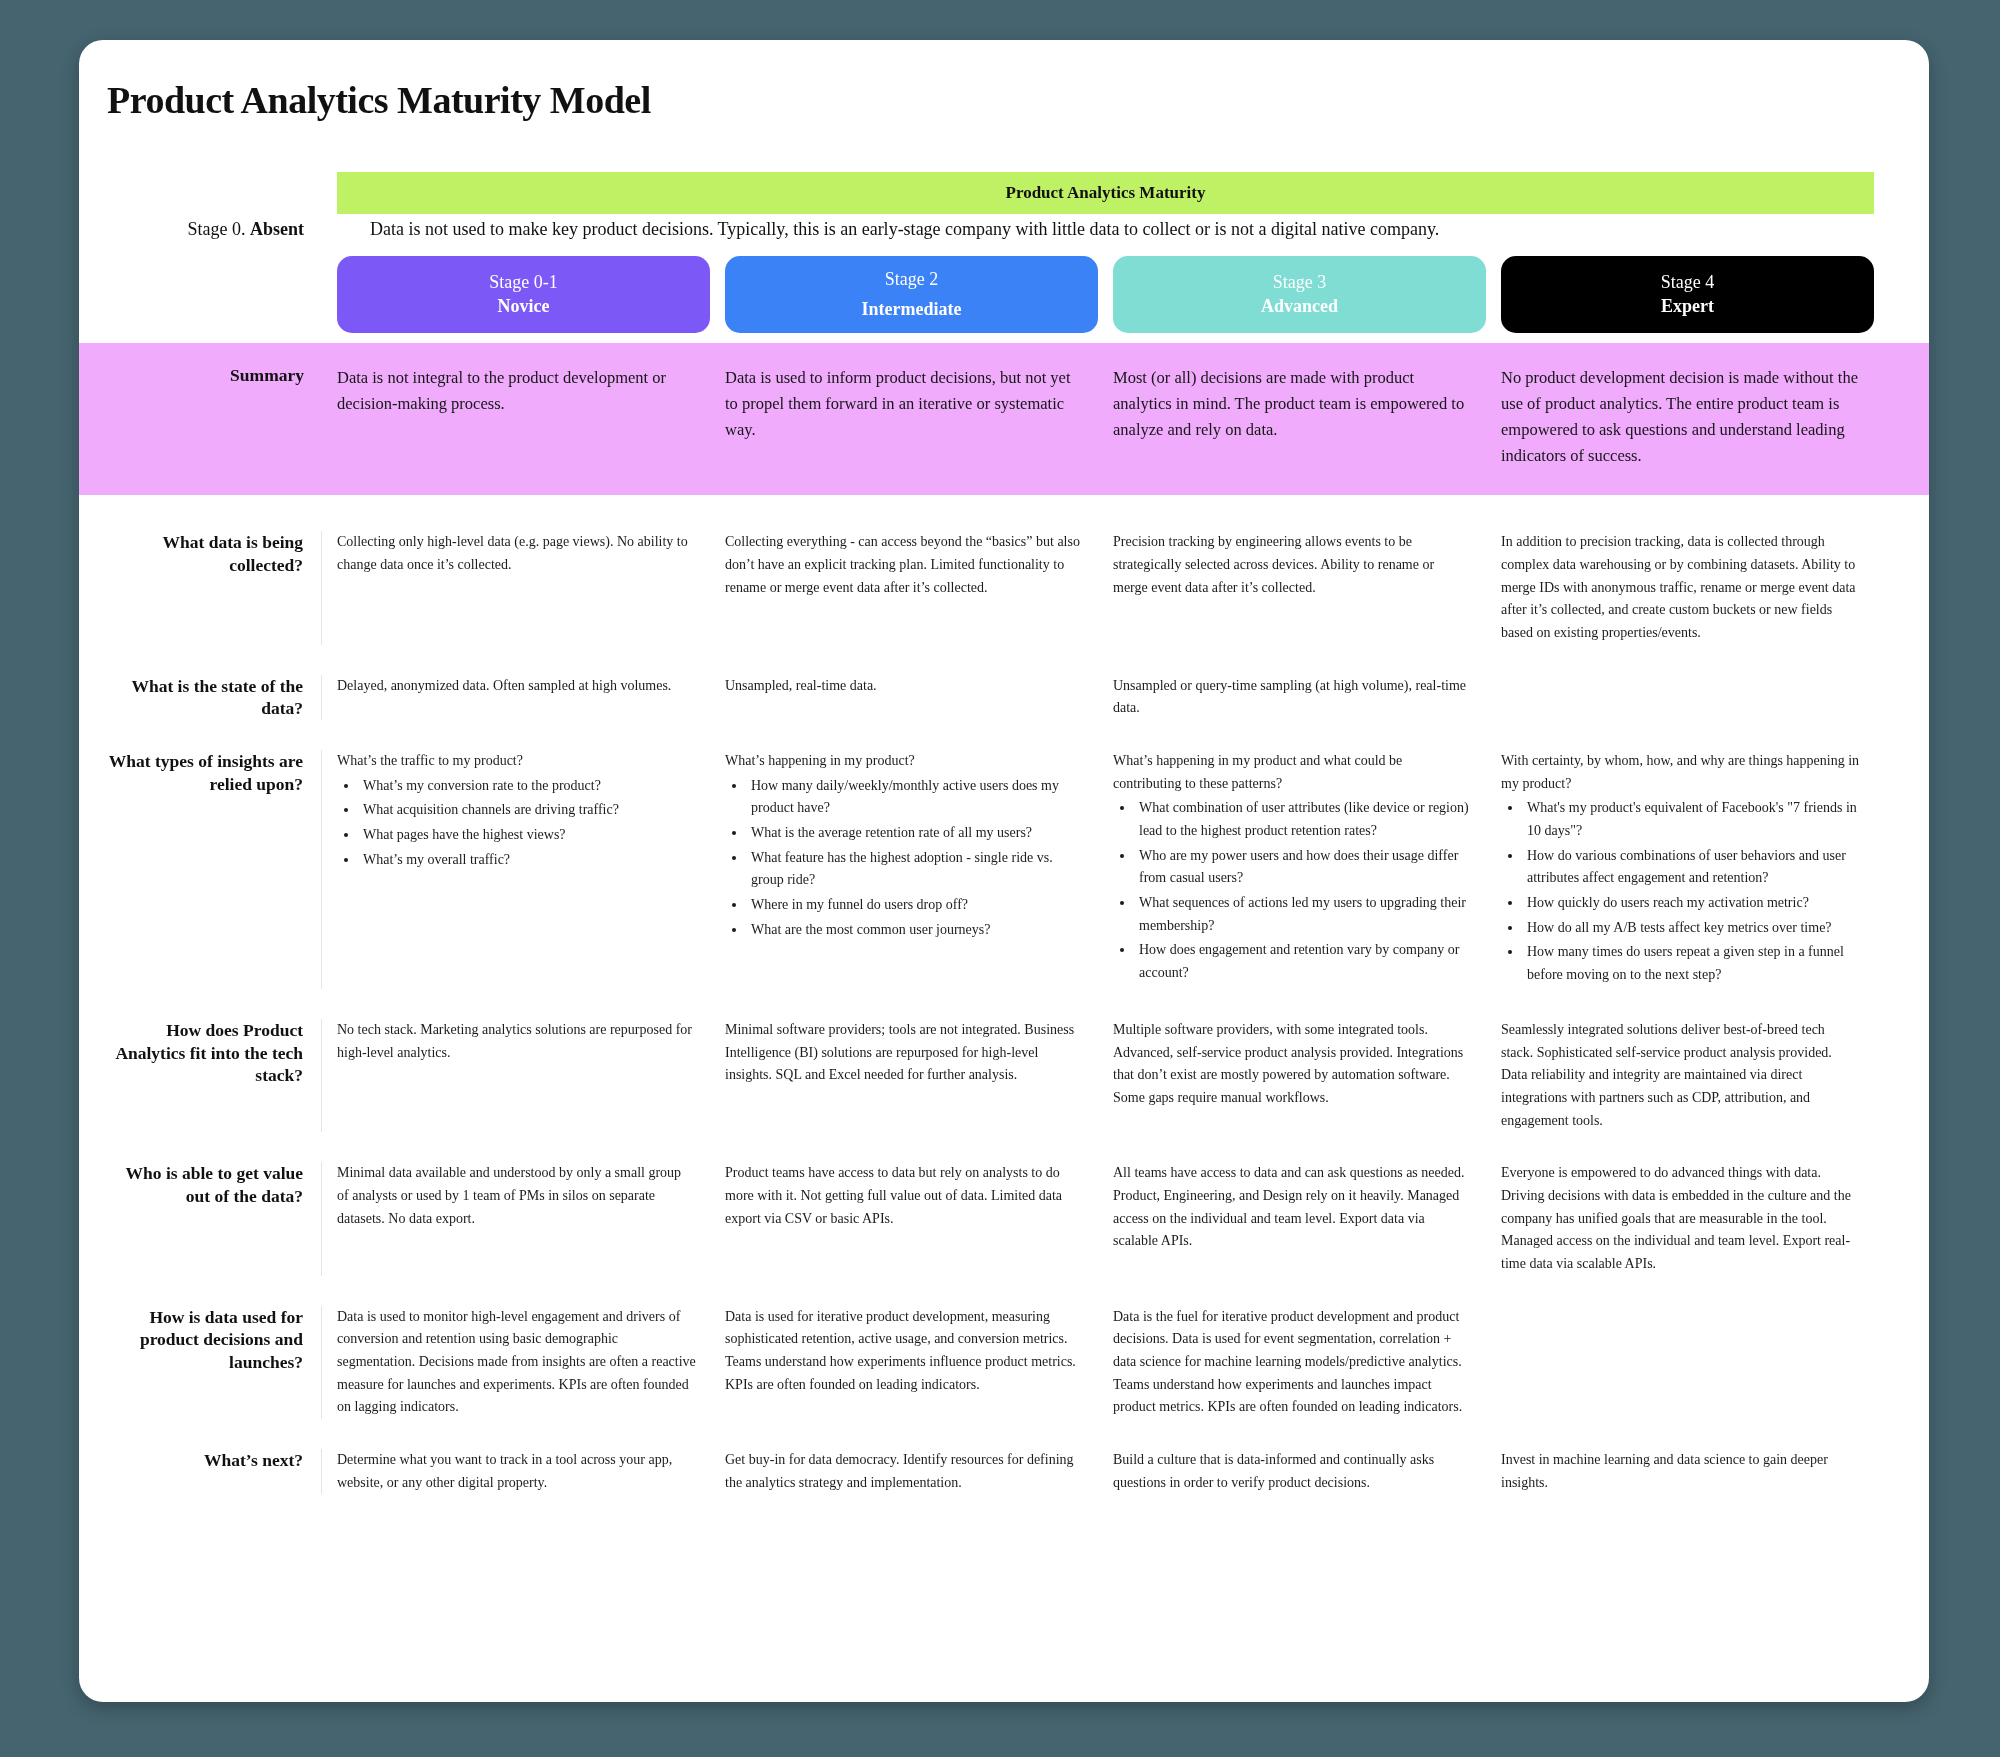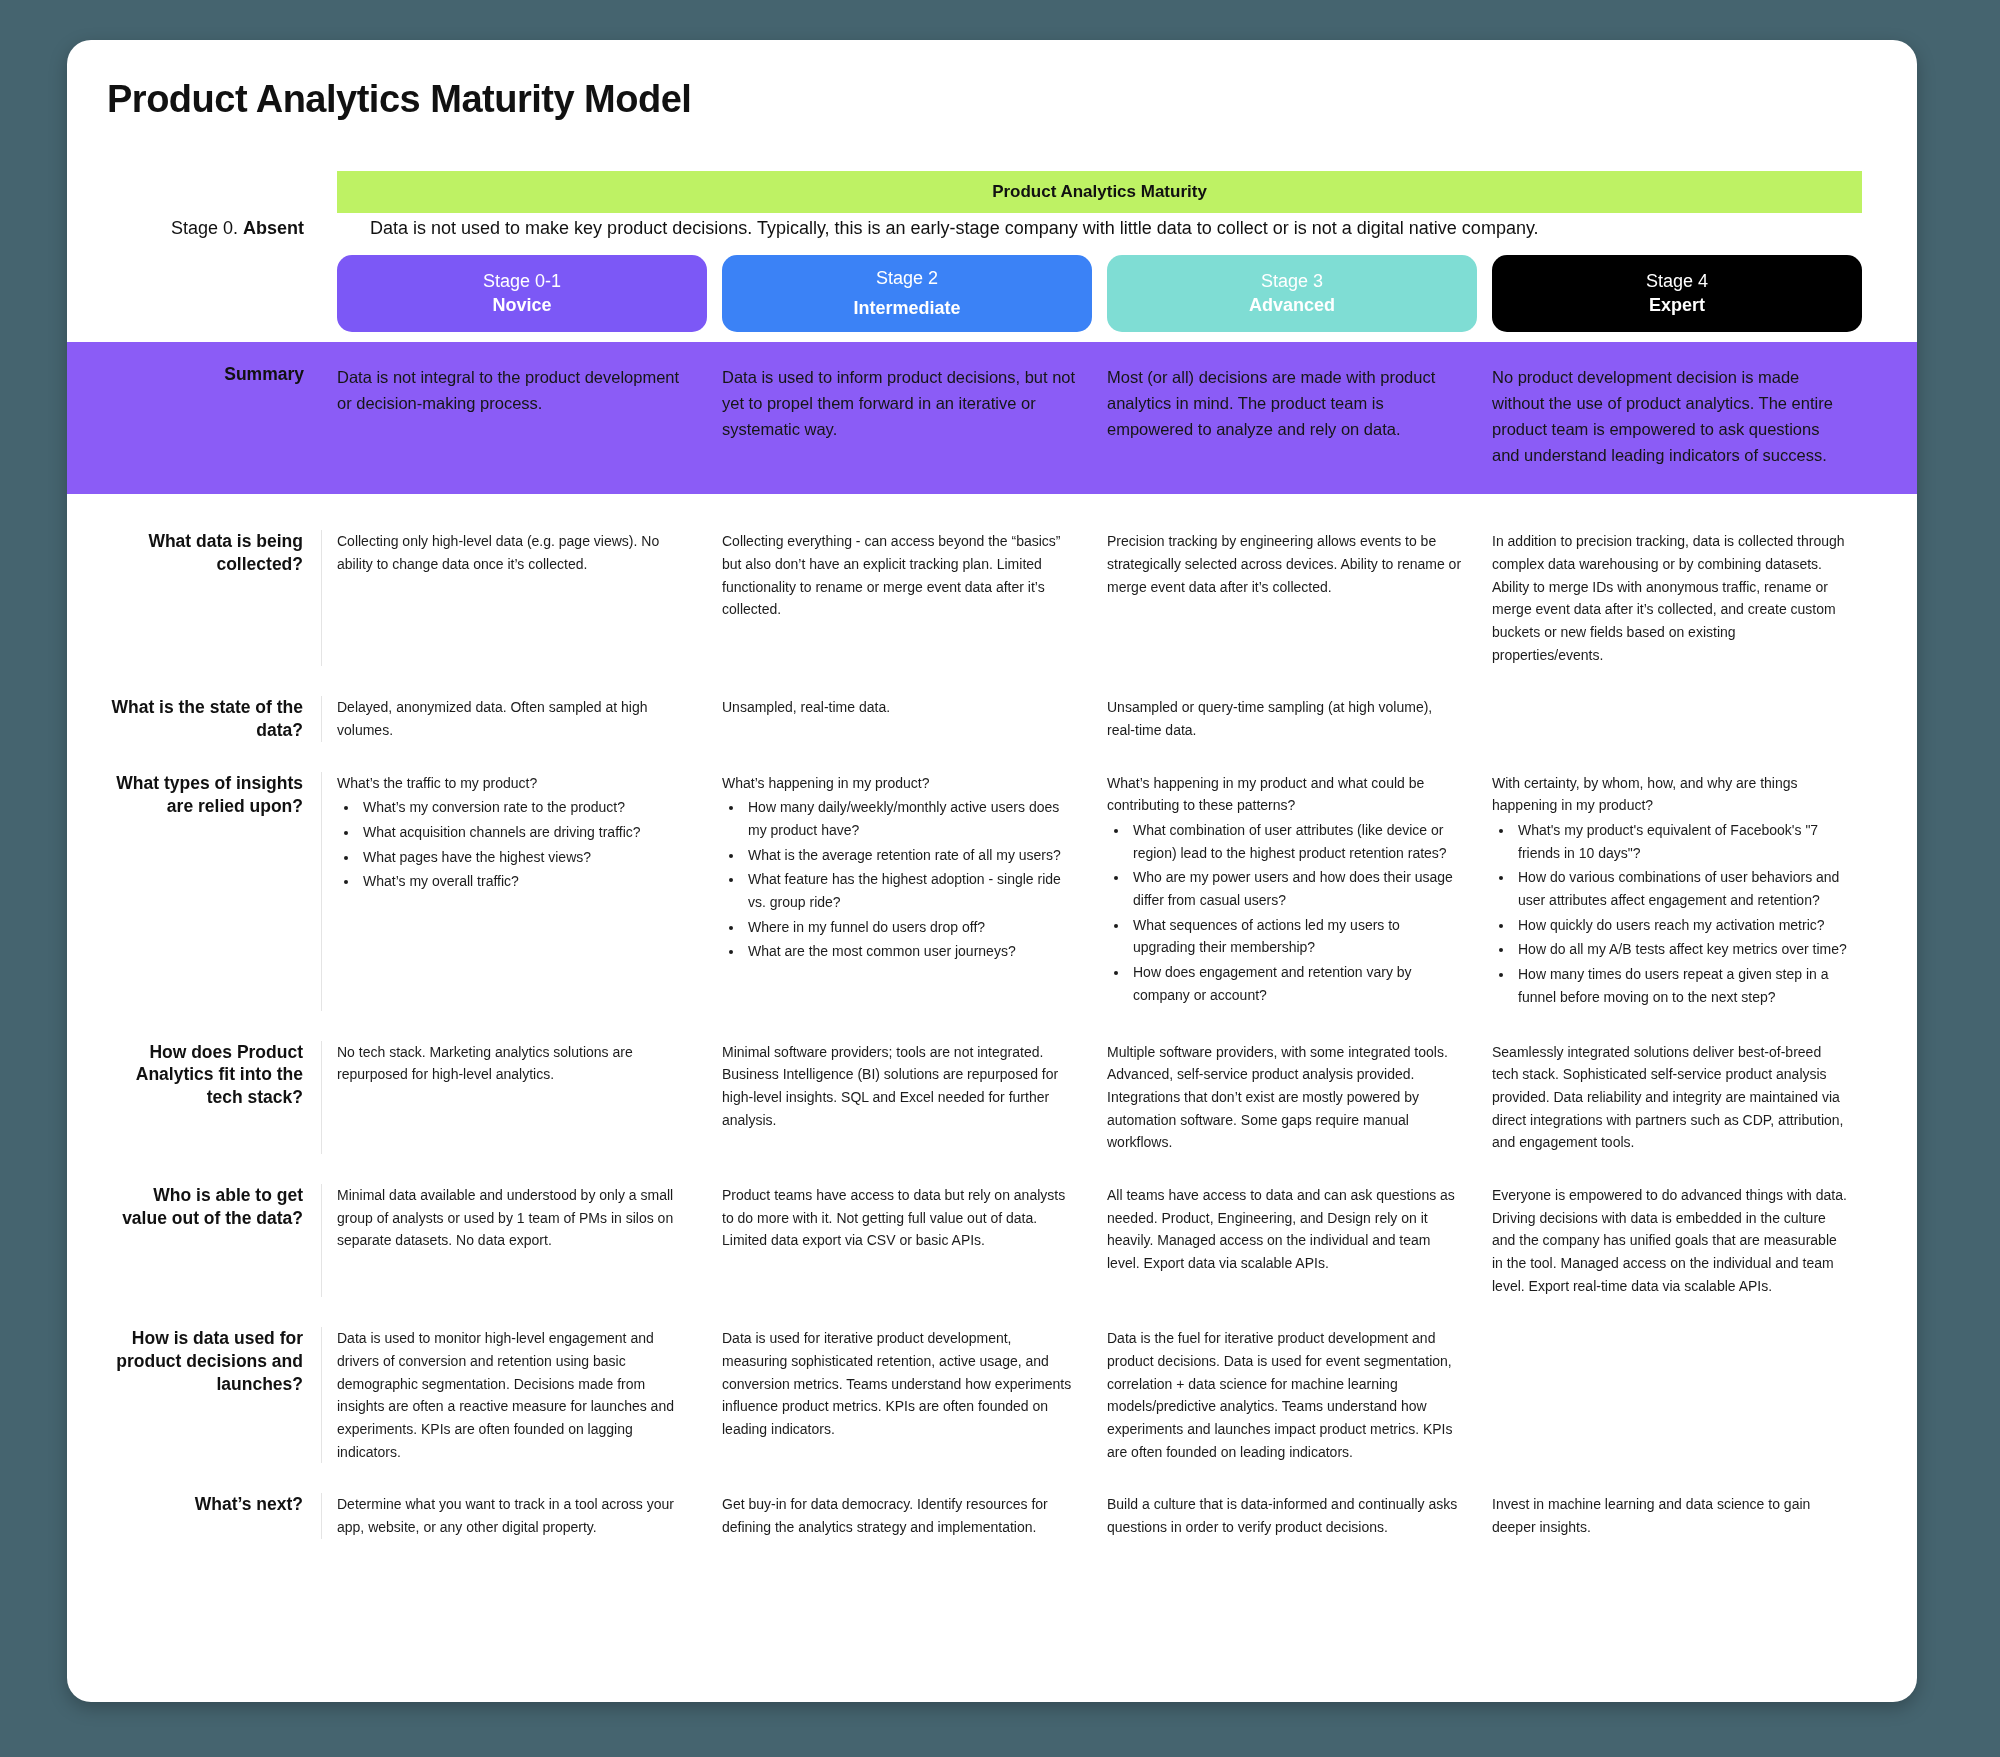--- a/index.html
+++ b/index.html
@@ -4,25 +4,26 @@
 <style>
   html,body{margin:0;padding:0;}
   body{
     width:2000px;height:1757px;
     background:#45646f;
     font-family:"Liberation Sans", sans-serif;
     color:#1b1b1b;
     -webkit-font-smoothing:antialiased;
   }
   .card{
-    position:absolute;left:67px;top:40px;width:1850px;height:1662px;
+    position:absolute;left:79px;top:40px;width:1850px;height:1662px;
     background:#ffffff;border-radius:24px;
     box-shadow:0 6px 18px rgba(0,0,0,.25);
-    padding:38px 55px 0 40px;box-sizing:border-box;
+    padding:38px 55px 0 28px;box-sizing:border-box;
     overflow:hidden;
+    font-family:Liberation Serif, serif;
   }
   h1{
     margin:0 0 50px 0;font-size:38px;font-weight:700;color:#111;
     letter-spacing:-.5px;
   }
   .grid{
     display:grid;
     grid-template-columns:215px repeat(4,1fr);
     column-gap:15px;
   }
@@ -40,21 +41,21 @@
   .stage0-desc{font-size:18px;color:#111;padding-left:12px;}
   .stages-row{margin-top:16px;}
   .stage-box{
     height:77px;display:flex;flex-direction:column;align-items:center;justify-content:center;
     font-size:18px;line-height:1.3;text-align:center;border-radius:15px;
   }
   .stage-line2{font-weight:700;}
   .summary-band{
     margin:10px -55px 0 -40px;
     padding:22px 55px 26px 40px;
-    background:#8b5cf6;
+    background:#f0abfc;
   }
   .summary-label{
     text-align:right;padding-right:18px;font-weight:700;font-size:17.5px;color:#111;
   }
   .summary-cell{font-size:16.5px;line-height:1.58;color:#161616;padding-right:14px;}
   .rows-section{margin-top:36px;}
   .q-row{padding-bottom:30px;}
   .q-row .row-label{
     text-align:right;padding-right:18px;font-weight:700;font-size:17.5px;
     line-height:1.3;color:#111;border-right:1px solid #e4e4e4;

